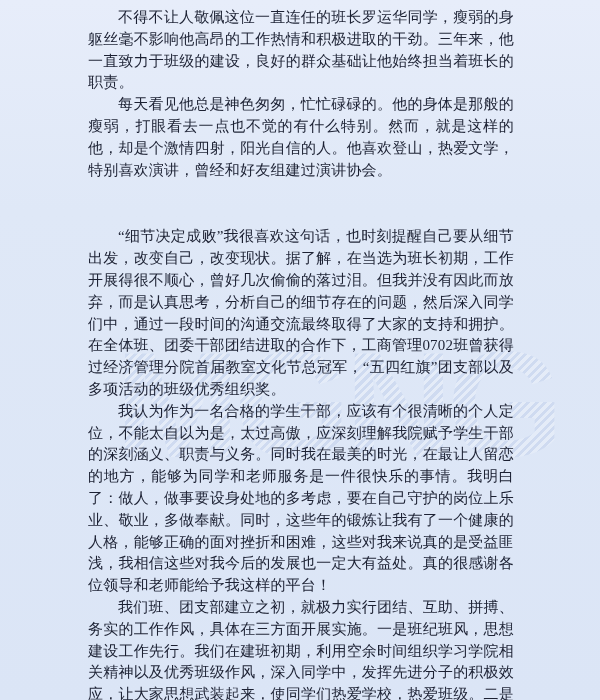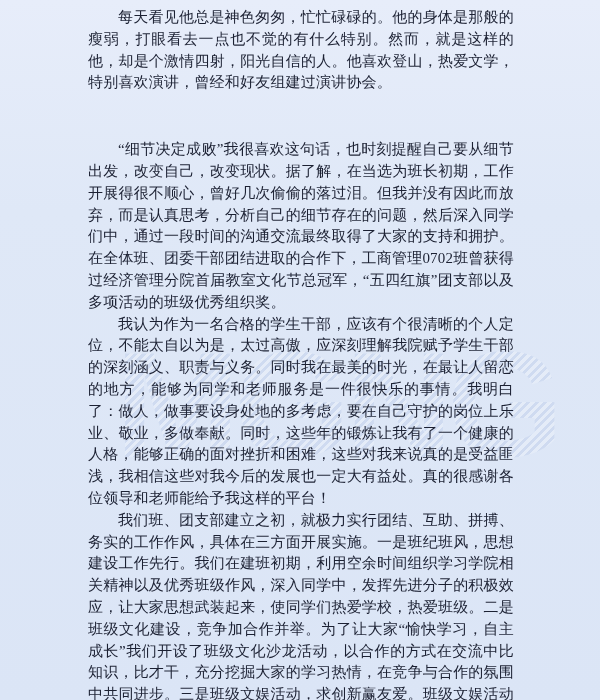--- a/index.html
+++ b/index.html
@@ -58,20 +58,21 @@
 </head>
 <body>
 
 <div class="page">
 
   <div class="watermark">
     <div class="wm-letters">MGNG</div>
   </div>
 
   <div class="content">
+    <p>不得不让人敬佩这位一直连任的班长罗运华同学，瘦弱的身躯丝毫不影响他高昂的工作热情和积极进取的干劲。三年来，他一直致力于班级的建设，良好的群众基础让他始终担当着班长的职责。</p>
     <p>每天看见他总是神色匆匆，忙忙碌碌的。他的身体是那般的瘦弱，打眼看去一点也不觉的有什么特别。然而，就是这样的他，却是个激情四射，阳光自信的人。他喜欢登山，热爱文学，特别喜欢演讲，曾经和好友组建过演讲协会。</p>
     <p class="after-gap">“细节决定成败”我很喜欢这句话，也时刻提醒自己要从细节出发，改变自己，改变现状。据了解，在当选为班长初期，工作开展得很不顺心，曾好几次偷偷的落过泪。但我并没有因此而放弃，而是认真思考，分析自己的细节存在的问题，然后深入同学们中，通过一段时间的沟通交流最终取得了大家的支持和拥护。在全体班、团委干部团结进取的合作下，工商管理0702班曾获得过经济管理分院首届教室文化节总冠军，“五四红旗”团支部以及多项活动的班级优秀组织奖。</p>
     <p>我认为作为一名合格的学生干部，应该有个很清晰的个人定位，不能太自以为是，太过高傲，应深刻理解我院赋予学生干部的深刻涵义、职责与义务。同时我在最美的时光，在最让人留恋的地方，能够为同学和老师服务是一件很快乐的事情。我明白了：做人，做事要设身处地的多考虑，要在自己守护的岗位上乐业、敬业，多做奉献。同时，这些年的锻炼让我有了一个健康的人格，能够正确的面对挫折和困难，这些对我来说真的是受益匪浅，我相信这些对我今后的发展也一定大有益处。真的很感谢各位领导和老师能给予我这样的平台！</p>
     <p>我们班、团支部建立之初，就极力实行团结、互助、拼搏、务实的工作作风，具体在三方面开展实施。一是班纪班风，思想建设工作先行。我们在建班初期，利用空余时间组织学习学院相关精神以及优秀班级作风，深入同学中，发挥先进分子的积极效应，让大家思想武装起来，使同学们热爱学校，热爱班级。二是班级文化建设，竞争加合作并举。为了让大家“愉快学习，自主成长”我们开设了班级文化沙龙活动，以合作的方式在交流中比知识，比才干，充分挖掘大家的学习热情，在竞争与合作的氛围中共同进步。三是班级文娱活动，求创新赢友爱。班级文娱活动极力在传统的交流上求新招，通过参与重在培养大家的团结，增加班级的凝聚力，赢得彼此的友爱。</p>
 
   </div>
 
 </div>
 
 </body></html>

